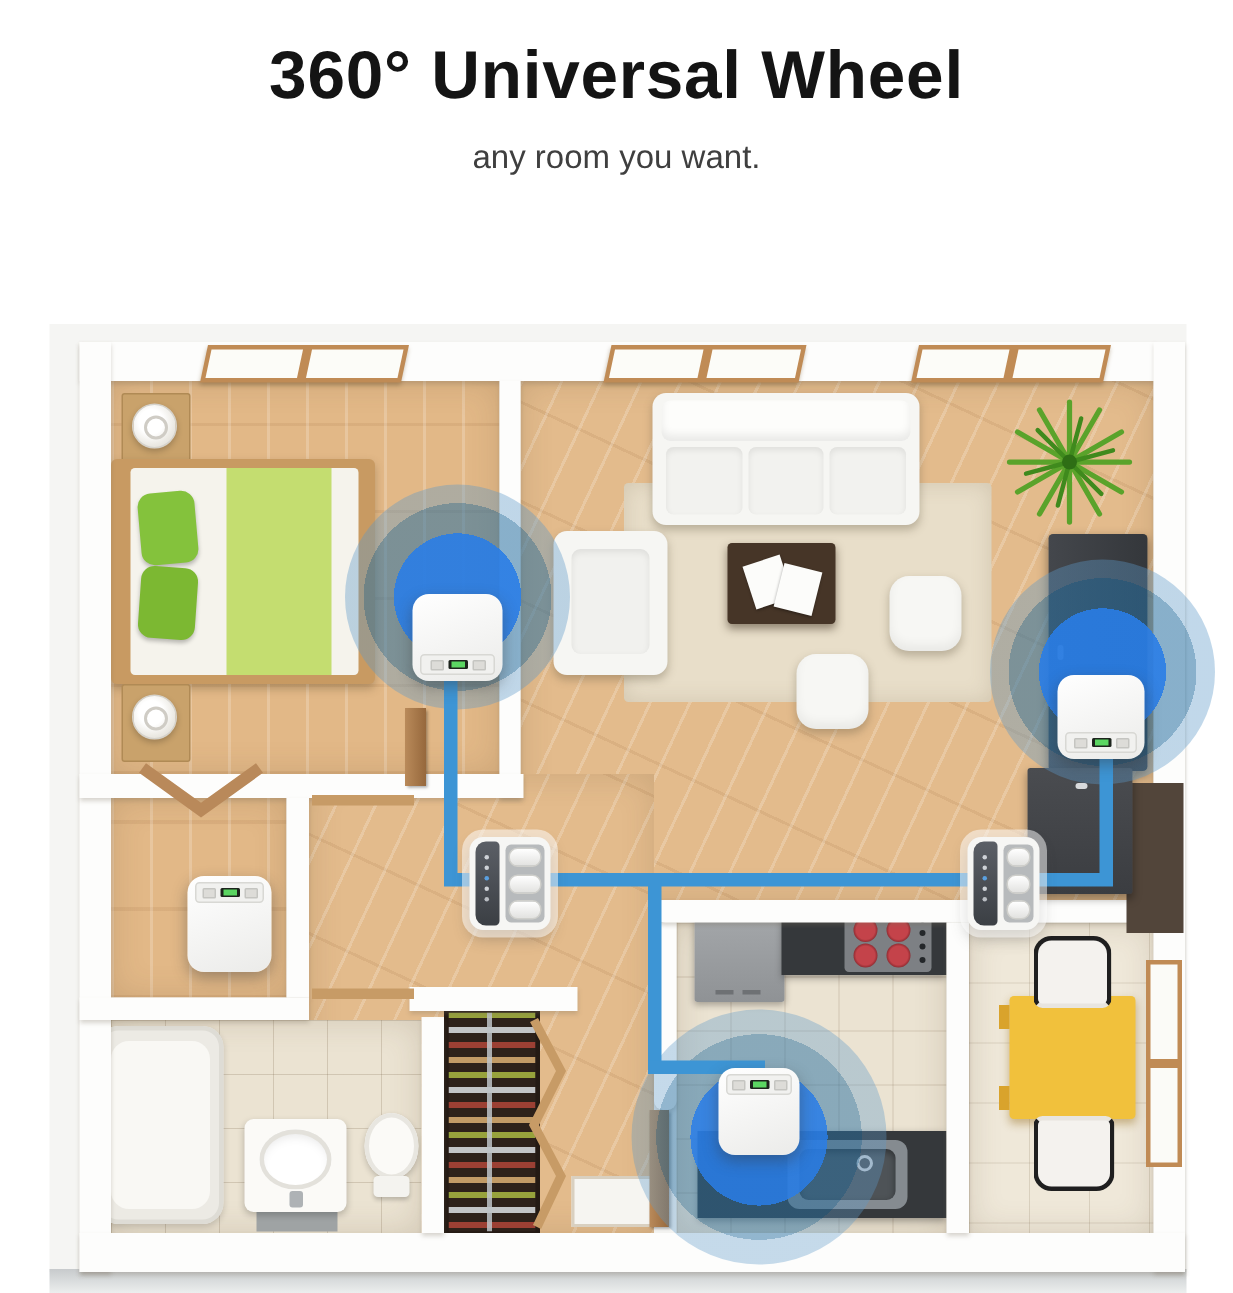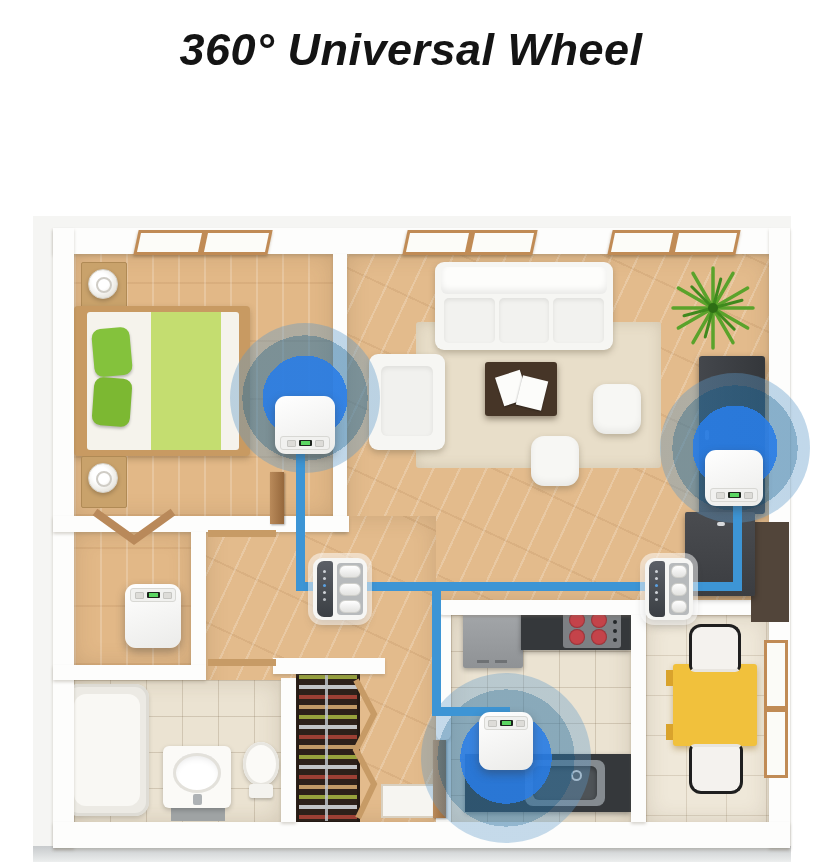--- a/index.html
+++ b/index.html
@@ -1,19 +1,19 @@
 <!DOCTYPE html>
 <html><head>
 <meta charset="utf-8">
 <style>
   html,body{margin:0;padding:0;}
   body{width:822px;height:862px;position:relative;background:#ffffff;overflow:hidden;
        font-family:"Liberation Sans",sans-serif;}
   
-  .hdr{position:absolute;left:0;top:0;width:822px;text-align:center;font-style:italic;}
+  .hdr{position:absolute;left:0;top:0;width:822px;text-align:center;}
   .hdr h1{margin:24px 0 10px 0;font-size:45px;font-weight:700;color:#141414;letter-spacing:.5px;}
   .hdr p{margin:0;font-size:22px;color:#3f3f3f;line-height:38px;}
   
   .plan-area{position:absolute;left:33px;top:216px;width:758px;height:632px;background:#f5f5f3;}
   .plan-shadow{position:absolute;left:33px;top:846px;width:758px;height:16px;
                background:linear-gradient(#c7cacc,#eceeee);}
   .wall{position:absolute;background:#fdfdfc;box-shadow:0 2px 3px rgba(120,108,90,.28);z-index:20;}
   .floor{position:absolute;z-index:1;box-shadow:inset 0 0 22px rgba(95,72,45,.18);}
   .wood{background-color:#e2b887;
         background-image:repeating-linear-gradient(90deg,rgba(255,255,255,.20) 0 2px,rgba(0,0,0,0) 2px 26px),
@@ -90,20 +90,21 @@
   .winv div{flex:1;background:#fbfbf7;}
   .doorleaf{position:absolute;z-index:23;background:linear-gradient(90deg,#b98a5a,#96683c);
       box-shadow:1px 1px 2px rgba(0,0,0,.35);}
   .sill{position:absolute;z-index:22;background:#c79b66;}
 </style>
 </head>
 <body>
 
 <div class="hdr">
   <h1>360° Universal Wheel</h1>
+  <p>any room you want.</p>
 </div>
 
 <div class="plan-area">
 
   <div class="floor wood" style="left:41px;top:38px;width:259px;height:262px;"></div>
   <div class="floor wood-d" style="left:314px;top:38px;width:422px;height:346px;"></div>
   <div class="floor wood-d" style="left:173px;top:300px;width:230px;height:306px;"></div>
   <div class="floor wood" style="left:41px;top:316px;width:117px;height:133px;"></div>
   <div class="floor tile" style="left:41px;top:464px;width:207px;height:142px;"></div>
   <div class="floor tile" style="left:418px;top:399px;width:180px;height:207px;"></div>

